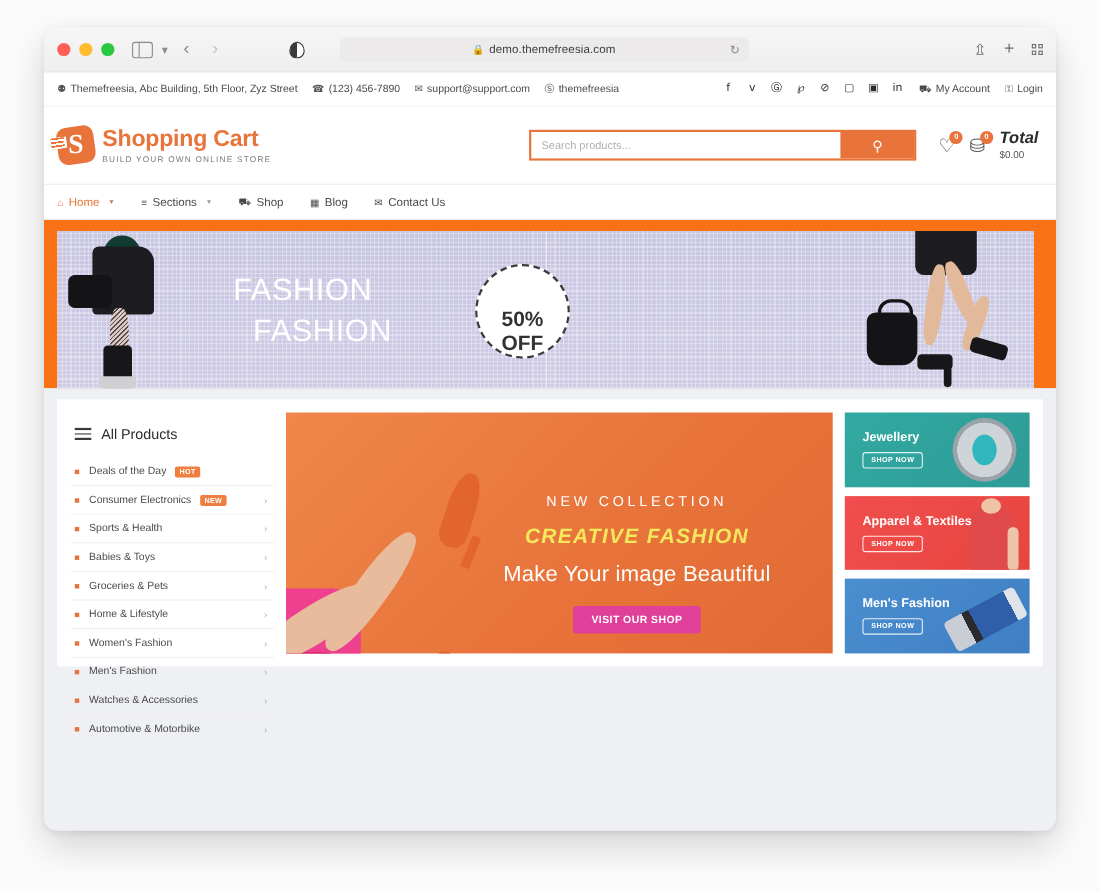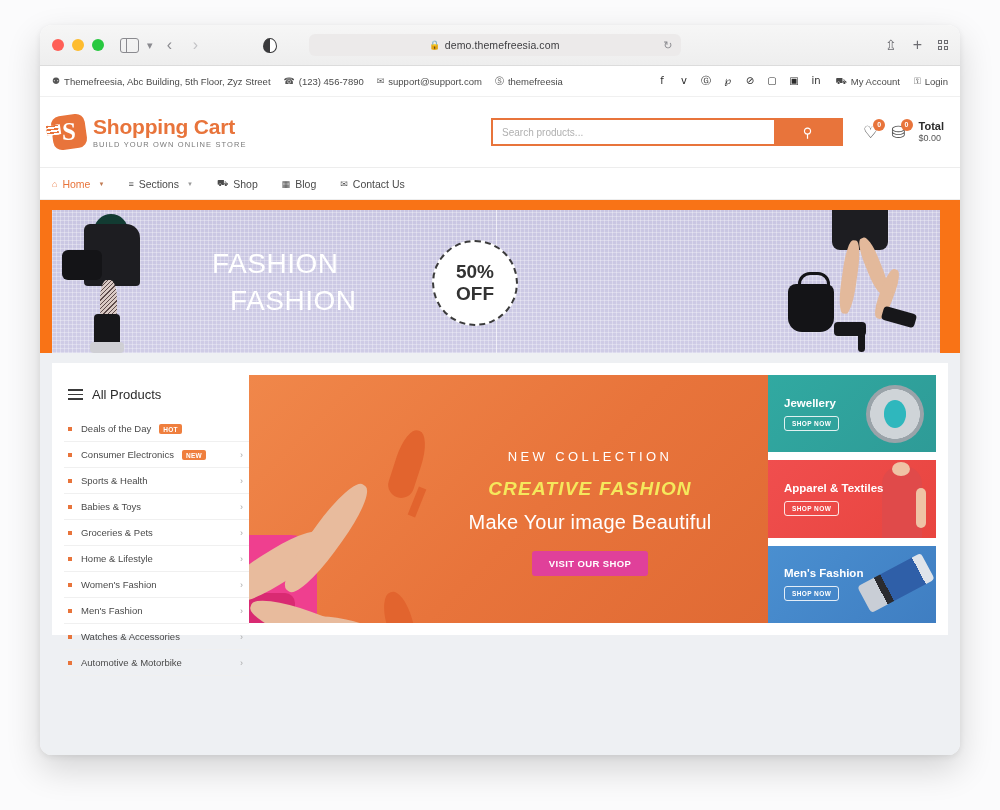--- a/index.html
+++ b/index.html
@@ -134,21 +134,21 @@
   .cartzone{display:flex;align-items:center;gap:13px;margin-left:20px;margin-right:4px;}
   .icwrap{position:relative;display:flex;align-items:center;}
   .icwrap .glyph{font-size:17px;color:#555;line-height:1;}
   .badge{
     position:absolute;top:-5px;right:-7px;
     width:12px;height:12px;border-radius:50%;
     background:#e8743b;color:#fff;font-size:7px;
     display:flex;align-items:center;justify-content:center;font-weight:bold;
   }
   .totals{line-height:1.25;}
-  .totals .t1{font-size:11px;font-weight:bold;color:#2b2b2b;}
+  .totals .t1{font-size:15px;font-weight:bold;color:#2b2b2b;font-style:italic;}
   .totals .t2{font-size:9px;color:#555;}
 
   
   .nav{
     height:31px;display:flex;align-items:center;padding:0 12px;
     border-top:1px solid #ededed;border-bottom:1px solid #ededed;background:#fff;
   }
   .nav-item{
     display:flex;align-items:center;gap:5px;
     font-size:10.5px;color:#4a4a4a;margin-right:24px;cursor:pointer;white-space:nowrap;
@@ -170,41 +170,41 @@
   .hero-div{position:absolute;left:50%;top:0;bottom:0;width:1px;background:rgba(255,255,255,.55);}
   .hero-left-txt{
     position:absolute;left:160px;top:36px;
     color:#fff;font-size:28px;line-height:1.32;font-weight:300;letter-spacing:.5px;
     font-family:"Liberation Sans",sans-serif;
   }
   .hero-left-txt .l2{padding-left:18px;}
   .badge50{
     position:absolute;left:380px;top:30px;width:82px;height:82px;border-radius:50%;
     background:#fff;border:2px dashed #3b3b3b;
-    display:flex;flex-direction:column;align-items:center;justify-content:center;
+    display:flex;flex-direction:column;align-items:center;justify-content:flex-end;
     color:#333;font-size:19px;line-height:1.15;font-weight:bold;
   }
   .hero-right-txt{
     position:absolute;left:525px;top:45px;font-size:24px;font-weight:bold;line-height:1.42;
   }
   .hr1 .w{color:#ffffff;}
   .hr1 .p{color:#e8508c;}
   .hr2{color:#7b79c0;padding-left:38px;}
   .model{position:absolute;bottom:0;}
   .model.l{left:8px;width:120px;height:143px;}
   .model.r{right:6px;width:180px;height:143px;}
   .leg{position:absolute;background:#e3b99b;border-radius:40%;}
   .boot{position:absolute;background:#17171a;border-radius:4px;}
   .skirt{position:absolute;background:#1d1d21;}
   .bag{position:absolute;background:#141417;border-radius:6px;}
   .hair{position:absolute;background:#123b32;border-radius:50% 50% 40% 40%;}
 
   
   .content{padding:10px 12px 22px 12px;background:#eef0f3;flex:1;}
-  .panel{background:#fff;padding:12px;display:flex;height:272px;box-sizing:border-box;}
+  .panel{background:#fff;padding:12px;display:flex;gap:11px;height:243px;box-sizing:border-box;}
 
   
   .cats{width:185px;flex:0 0 185px;}
   .cats-head{display:flex;align-items:center;gap:9px;padding:12px 4px 14px 4px;}
   .burger{display:flex;flex-direction:column;gap:3px;}
   .burger i{display:block;width:15px;height:1.8px;background:#3a3a3a;}
   .cats-title{font-size:13px;color:#2b2b2b;}
   .cat{
     display:flex;align-items:center;
     padding:7px 6px 7px 4px;font-size:9.5px;color:#4a4a4a;

